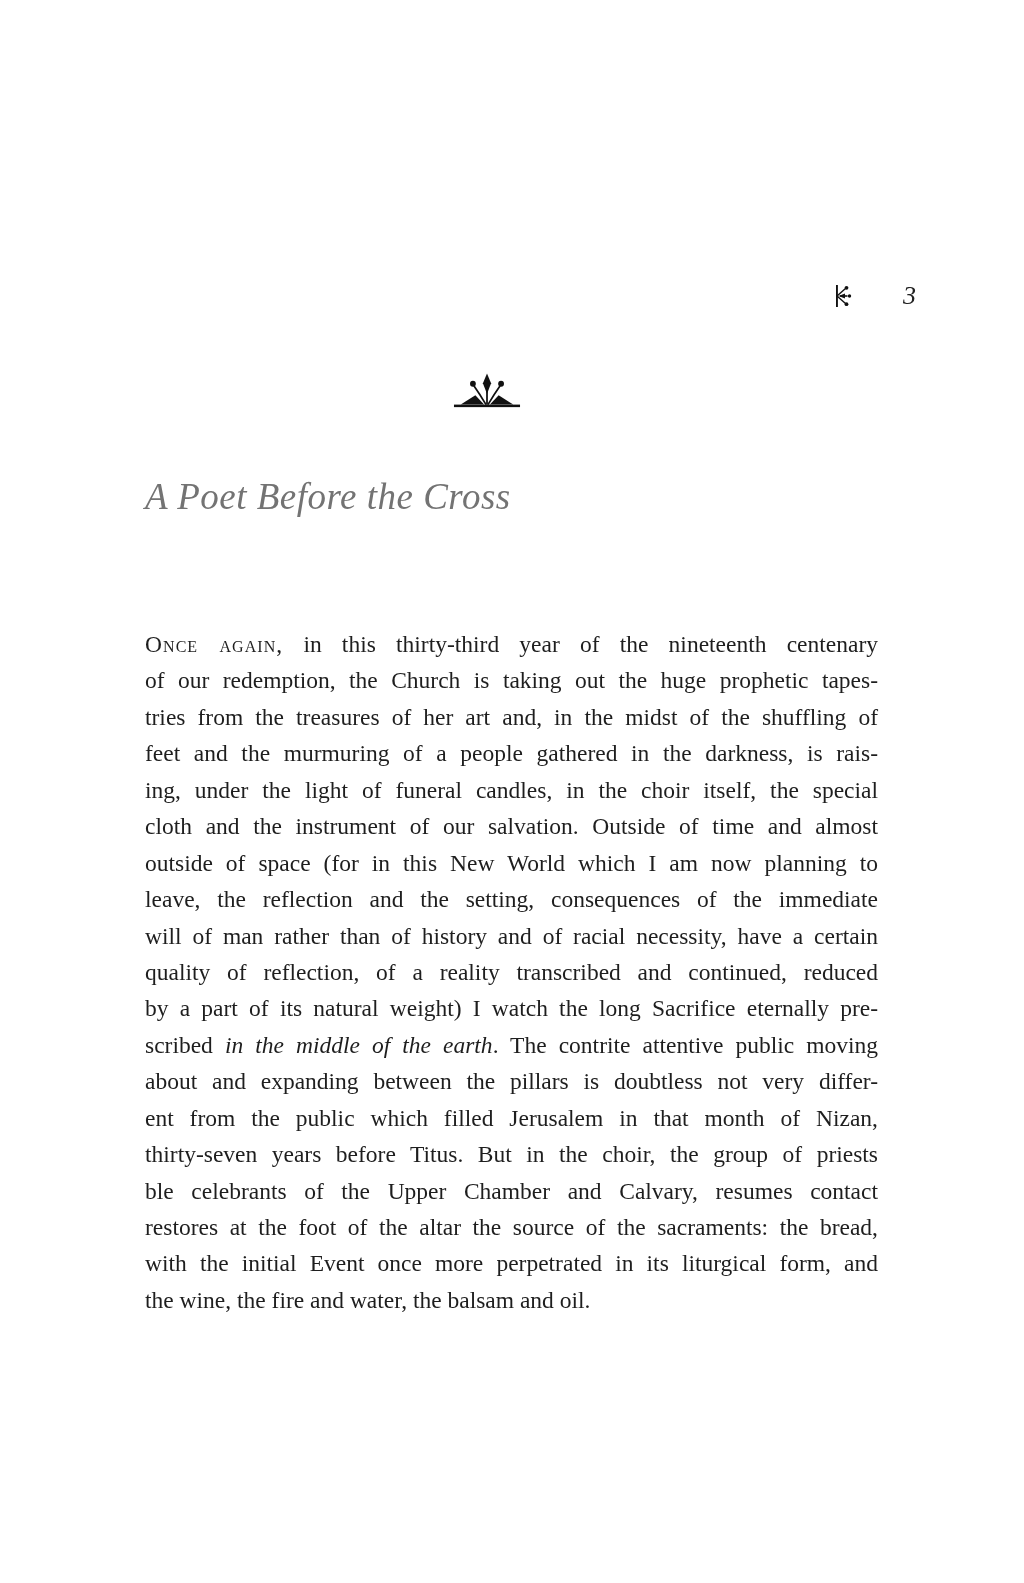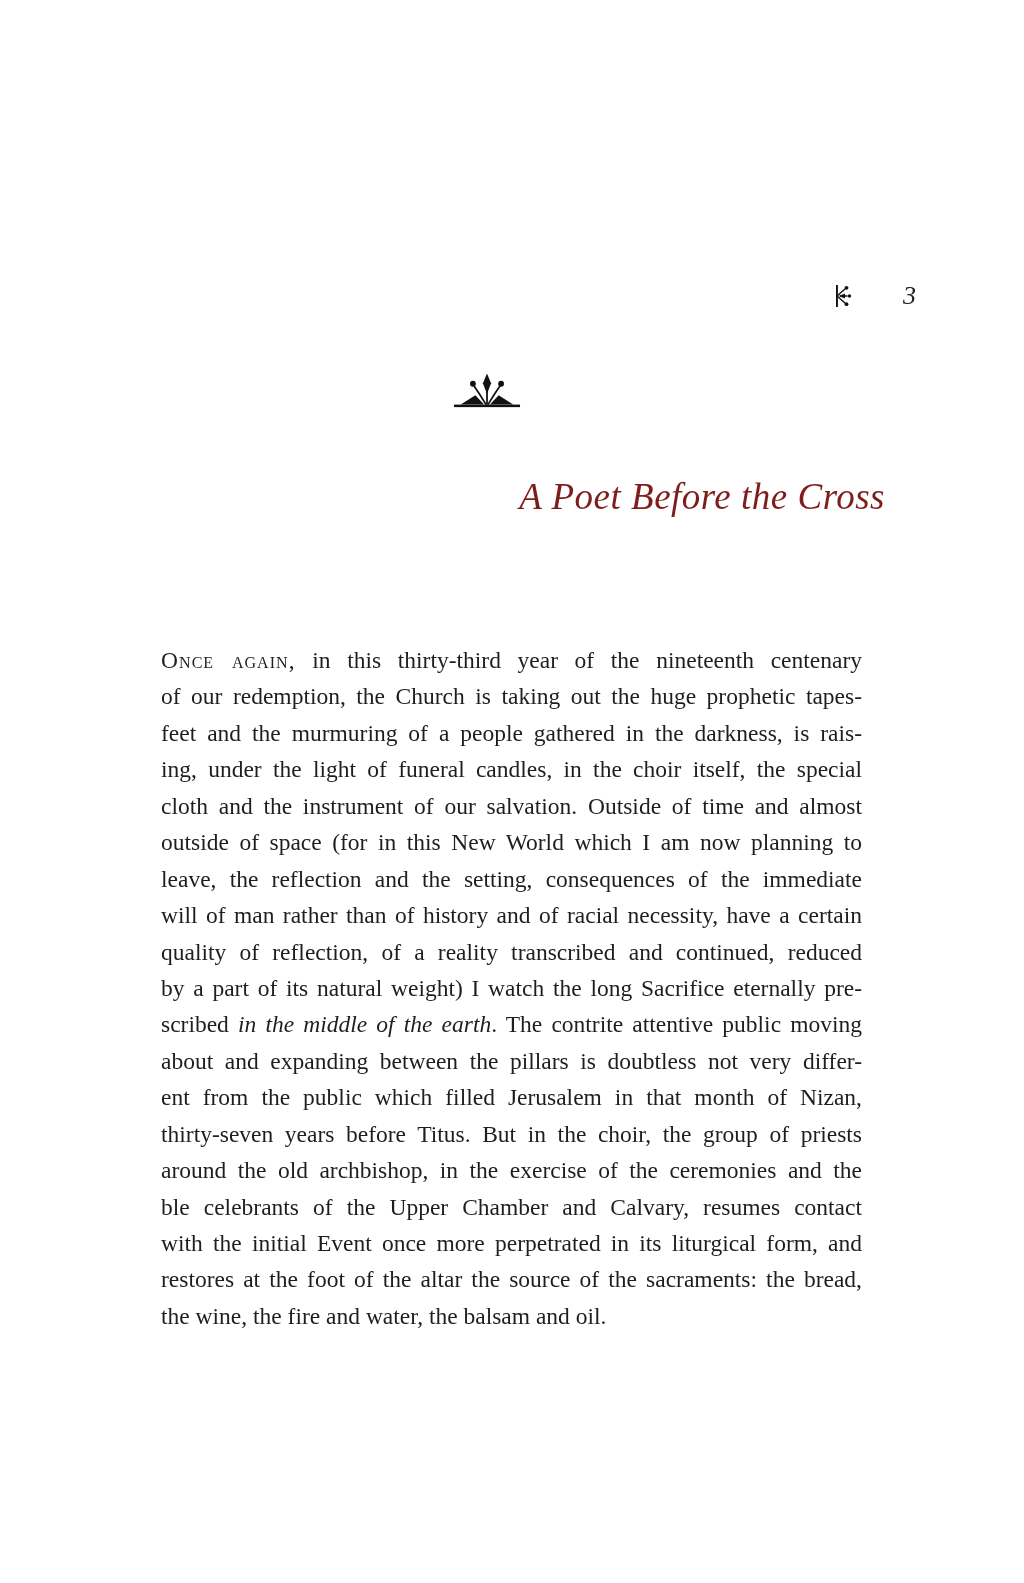--- a/index.html
+++ b/index.html
@@ -34,39 +34,39 @@
   .fleuron {
     position: absolute;
     top: 372px;
     left: 453px;
     width: 68px;
     height: 38px;
   }
   .chapter-title {
     position: absolute;
     top: 474px;
-    left: 152px;
+    left: 145px;
     width: 733px;
     margin: 0;
-    text-align: right;
+    text-align: left;
     font-style: italic;
     font-weight: normal;
     font-size: 37px;
     line-height: 46px;
-    color: #7f1d1d;
+    color: #737373;
     letter-spacing: 0.5px;
   }
   .body-text {
     position: absolute;
     top: 626px;
     left: 145px;
     width: 733px;
     font-size: 23.5px;
   }
-  .para { margin: 16px; }
+  .para { margin: 0; }
   .line {
     height: 36.45px;
     line-height: 36.45px;
     text-align: justify;
     text-align-last: justify;
     white-space: normal;
   }
   .line.no-justify { text-align-last: left; }
   .line.indent { text-indent: 41px; }
   .smallcaps { font-variant: small-caps; letter-spacing: 0.045em; }
@@ -104,33 +104,33 @@
     <path class="orn-stroke" d="M36,33 Q42.5,22 48.5,13.5" stroke-width="1.8"></path>
     <circle class="orn-ink" cx="49.5" cy="11.5" r="3"></circle>
   </svg>
 
   <h1 class="chapter-title">A Poet Before the Cross</h1>
 
   <div class="body-text" id="body-text">
       <div class="para">
         <div class="line"><span class="smallcaps">Once again,</span><span> in this thirty-third year of the nineteenth centenary</span></div>
         <div class="line"><span>of our redemption, the Church is taking out the huge prophetic tapes-</span></div>
+        <div class="line"><span>tries from the treasures of her art and, in the midst of the shuffling of</span></div>
         <div class="line"><span>feet and the murmuring of a people gathered in the darkness, is rais-</span></div>
         <div class="line"><span>ing, under the light of funeral candles, in the choir itself, the special</span></div>
         <div class="line"><span>cloth and the instrument of our salvation. Outside of time and almost</span></div>
         <div class="line"><span>outside of space (for in this New World which I am now planning to</span></div>
         <div class="line"><span>leave, the reflection and the setting, consequences of the immediate</span></div>
         <div class="line"><span>will of man rather than of history and of racial necessity, have a certain</span></div>
         <div class="line"><span>quality of reflection, of a reality transcribed and continued, reduced</span></div>
         <div class="line"><span>by a part of its natural weight) I watch the long Sacrifice eternally pre-</span></div>
         <div class="line"><span>scribed </span><span class="italic">in the middle of the earth</span><span>. The contrite attentive public moving</span></div>
         <div class="line"><span>about and expanding between the pillars is doubtless not very differ-</span></div>
         <div class="line"><span>ent from the public which filled Jerusalem in that month of Nizan,</span></div>
         <div class="line"><span>thirty-seven years before Titus. But in the choir, the group of priests</span></div>
-        <div class="line"><span>around the old archbishop, in the exercise of the ceremonies and the</span></div>
         <div class="line"><span>ble celebrants of the Upper Chamber and Calvary, resumes contact</span></div>
+        <div class="line"><span>restores at the foot of the altar the source of the sacraments: the bread,</span></div>
         <div class="line"><span>with the initial Event once more perpetrated in its liturgical form, and</span></div>
-        <div class="line"><span>restores at the foot of the altar the source of the sacraments: the bread,</span></div>
         <div class="line no-justify"><span>the wine, the fire and water, the balsam and oil.</span></div>
       </div>
     </div>
 
 </div>
 
 </body></html>

